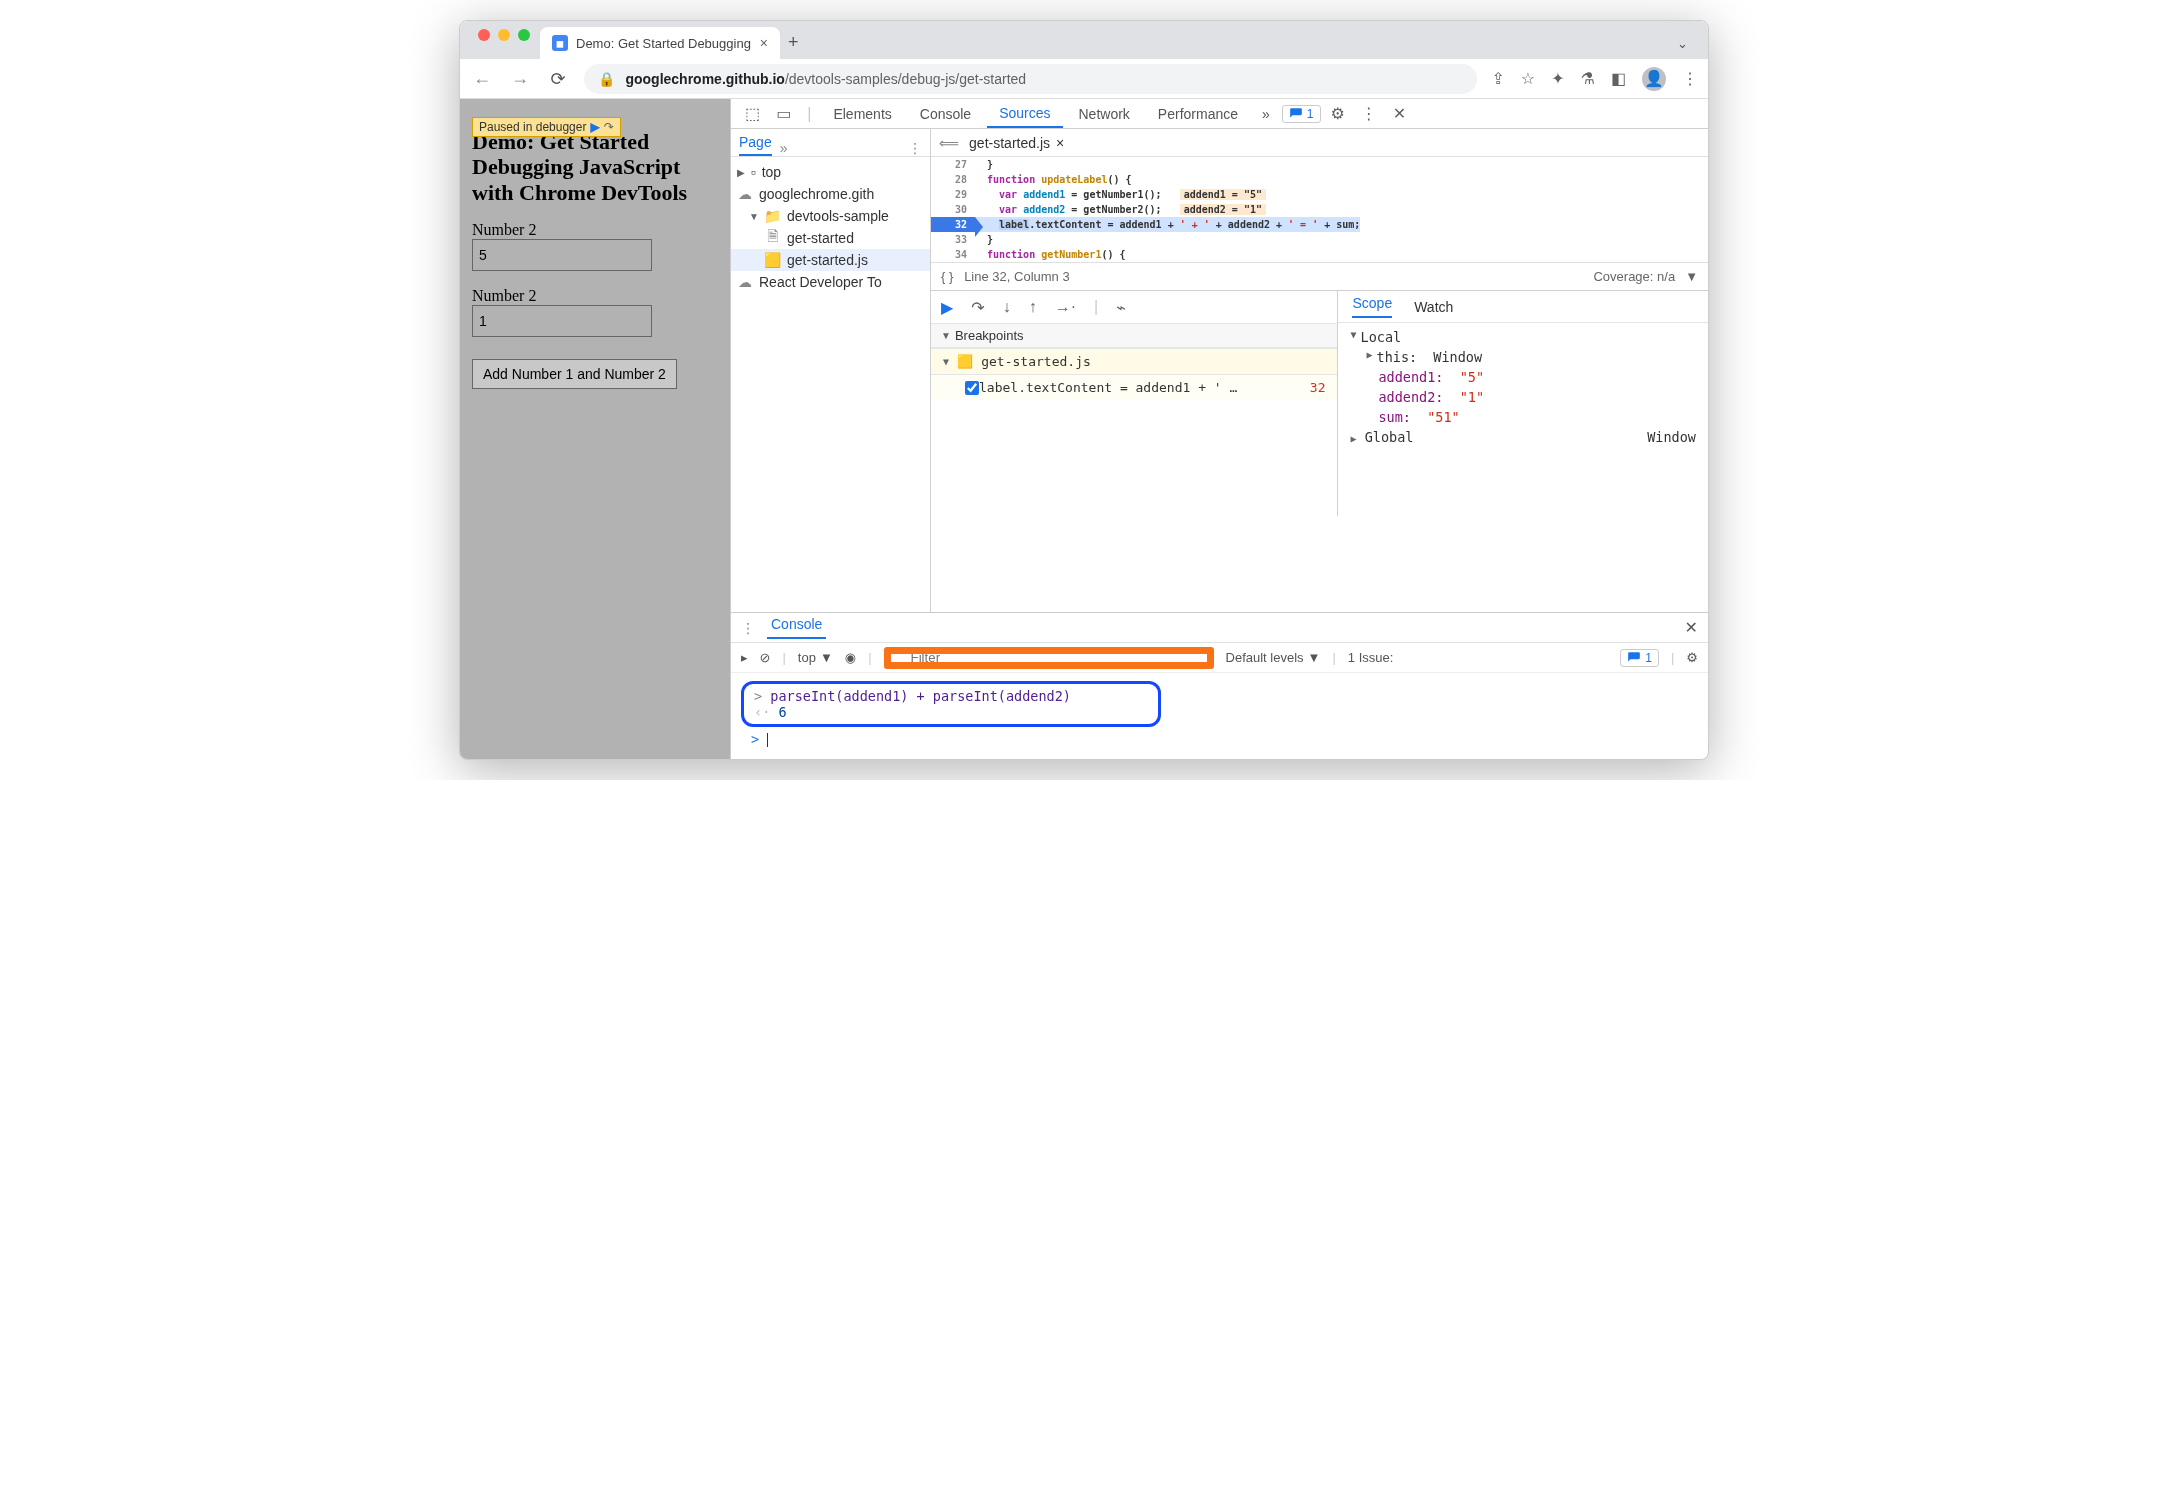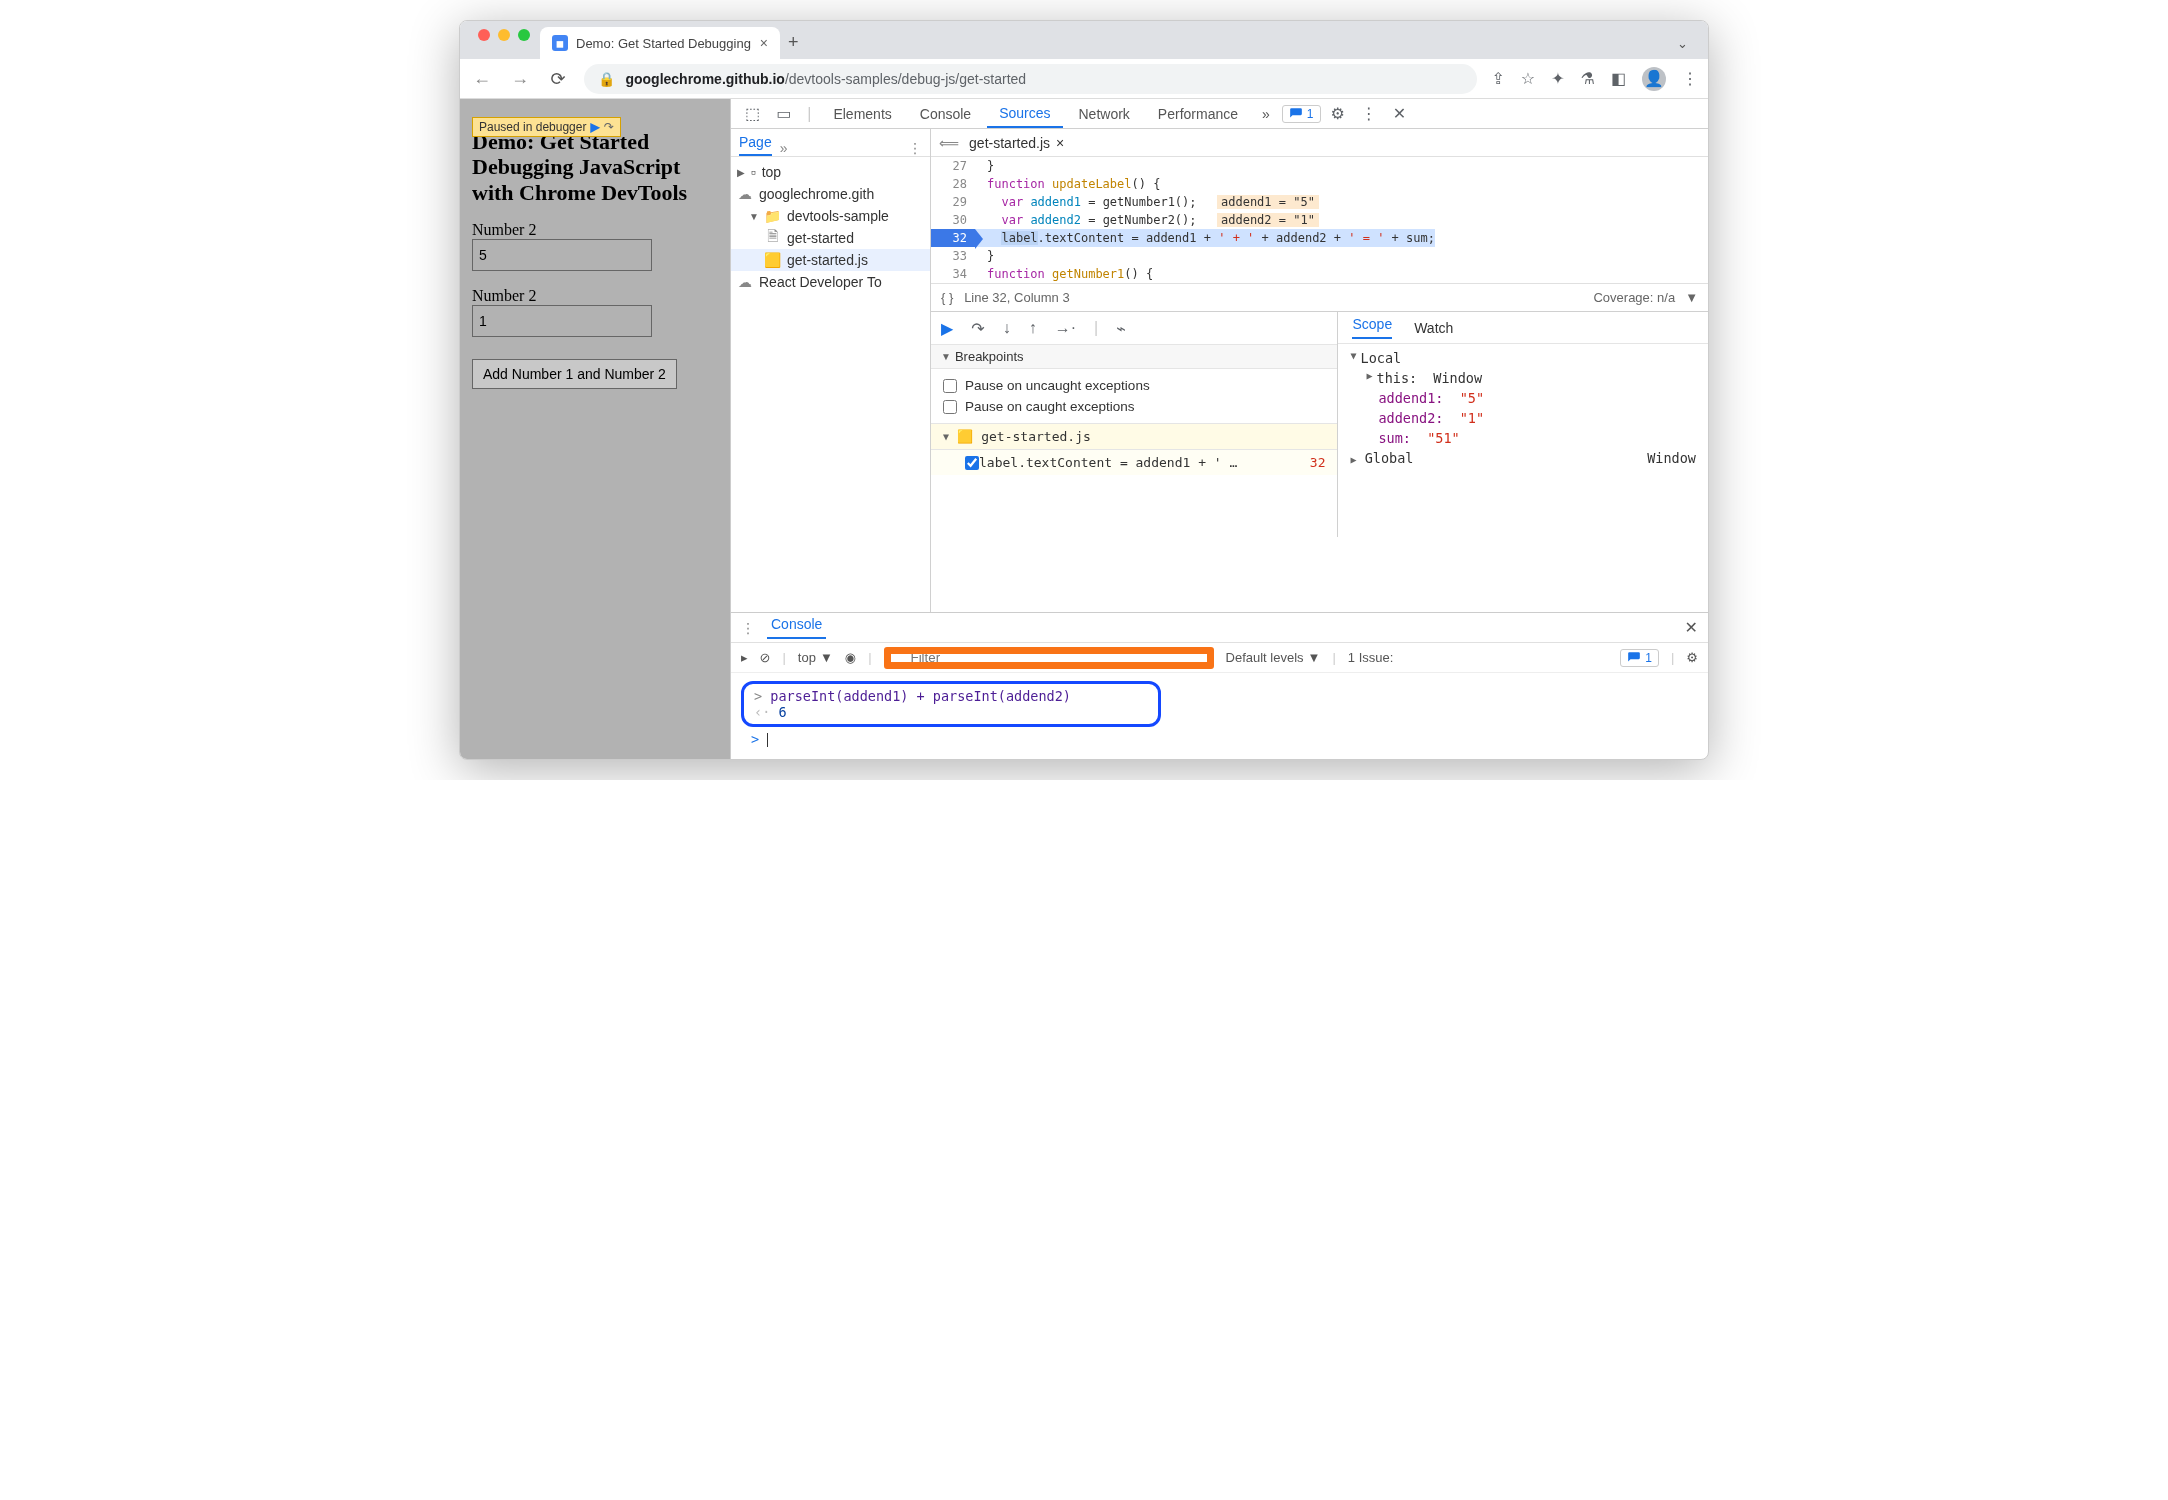--- a/index.html
+++ b/index.html
@@ -57,21 +57,21 @@
   .tree-row { display:flex; align-items:center; padding: 3px 6px; gap:6px; white-space: nowrap;}
   .tree-row.sel { background: #e8f0fe; }
   .tree-indent-1{ padding-left: 18px;} .tree-indent-2{padding-left:34px;}
   .tri { font-size: 10px; color:#666;}
   .cloud-ic, .folder-ic, .doc-ic, .js-ic { width:16px;height:16px;display:inline-flex;align-items:center;justify-content:center;}
   .cloud-ic{color:#888;} .folder-ic{color:#4285f4;} .doc-ic{color:#888;} .js-ic{color:#f4b400;}
 
   .dt-center { flex:1; display:flex; flex-direction:column; min-width:0;}
   .file-tab-row { height:28px; border-bottom:1px solid #e0e0e0; display:flex; align-items:center; padding:0 8px; font-size:14px; gap:10px;}
   .file-tab-row .ft{display:flex;align-items:center;gap:6px;}
-  .code { font-family: Menlo, Consolas, monospace; font-size:12px; line-height:1.5; overflow:hidden;}
+  .code { font-family: Menlo, Consolas, monospace; font-size:10px; line-height:1.5; overflow:hidden;font-weight:bold;}
   .code-row{display:flex;}
   .gutter{ width:44px; text-align:right; padding-right:8px; color:#888; user-select:none;}
   .gutter.exec{ background:#3b78e7; color:#fff; position:relative;}
   .gutter.exec::after{content:"";position:absolute;right:-8px;top:0;border-top:10px solid transparent;border-bottom:10px solid transparent;border-left:8px solid #3b78e7;}
   .ln{ padding-left:12px; white-space:pre;}
   .ln.exec{ background:#cfe2ff;}
   .kw{color:#a626a4;} .fn{color:#c18401;} .id{color:#0184bc;} .str{color:#d12f1b;} .num { color:#d12f1b;}
   .hint{background:#fde9cf; padding:0 4px; margin-left:6px;}
   .hint2{background:#fef3e6; padding:0 4px;}
   .hl-sel{background:#bcd4f5;}
@@ -289,30 +289,20 @@
                 <span>↓</span>
                 <span>↑</span>
                 <span>→·</span>
                 <span style="color:#ccc">|</span>
                 <span>⌁</span>
               </div>
               <div class="section-h">
                   <span class="tri">▼</span>
                   <span>Breakpoints</span>
                 </div>
-              <div class="bp-list">
-                <label>
-                    <input type="checkbox" class="cb" style="">
-                    <span>Pause on uncaught exceptions</span>
-                  </label>
-                <label>
-                    <input type="checkbox" class="cb" style="">
-                    <span>Pause on caught exceptions</span>
-                  </label>
-              </div>
               <div class="bp-file">
                   <span class="tri">▼</span>
                   <span style="color:#f4b400">🟨</span>
                   <span>get-started.js</span>
                 </div>
               <div class="bp-line">
                   <input type="checkbox" class="cb" checked="" style="">
                   <span>label.textContent = addend1 + ' …</span>
                   <span class="num">32</span>
                 </div>

